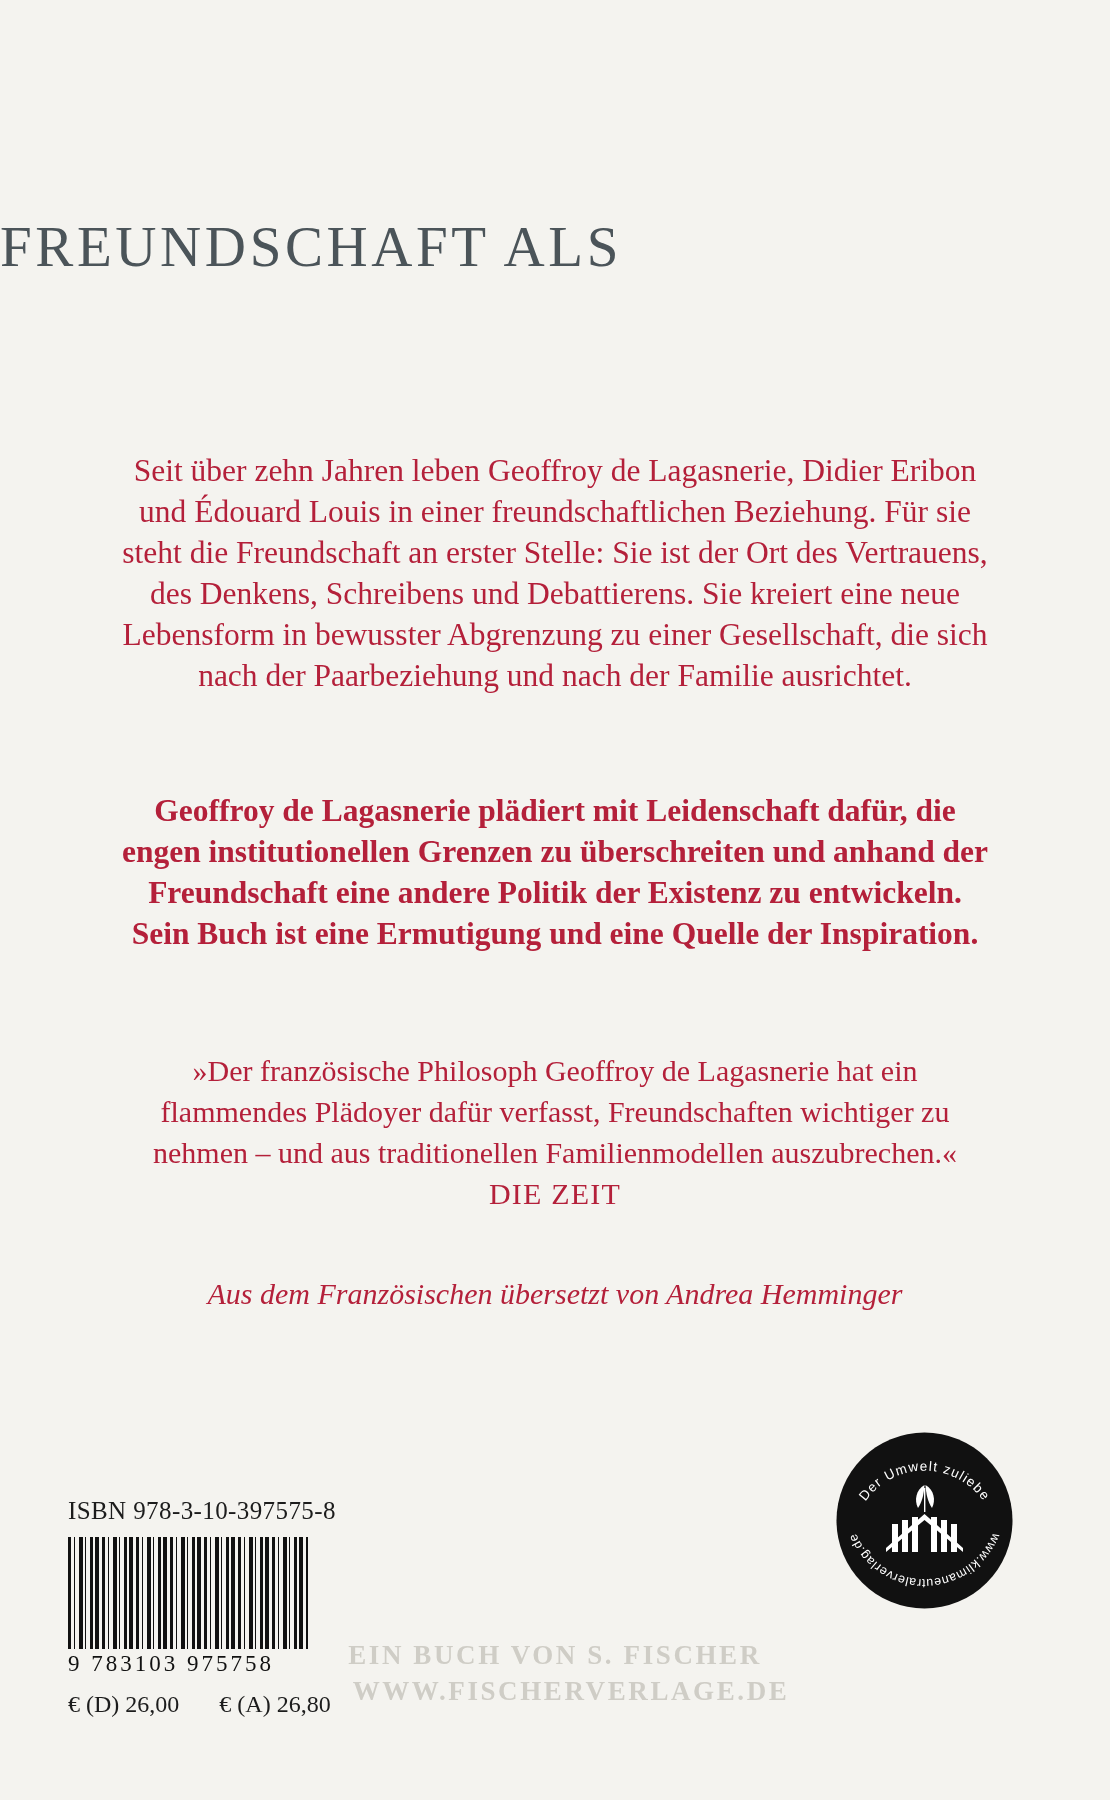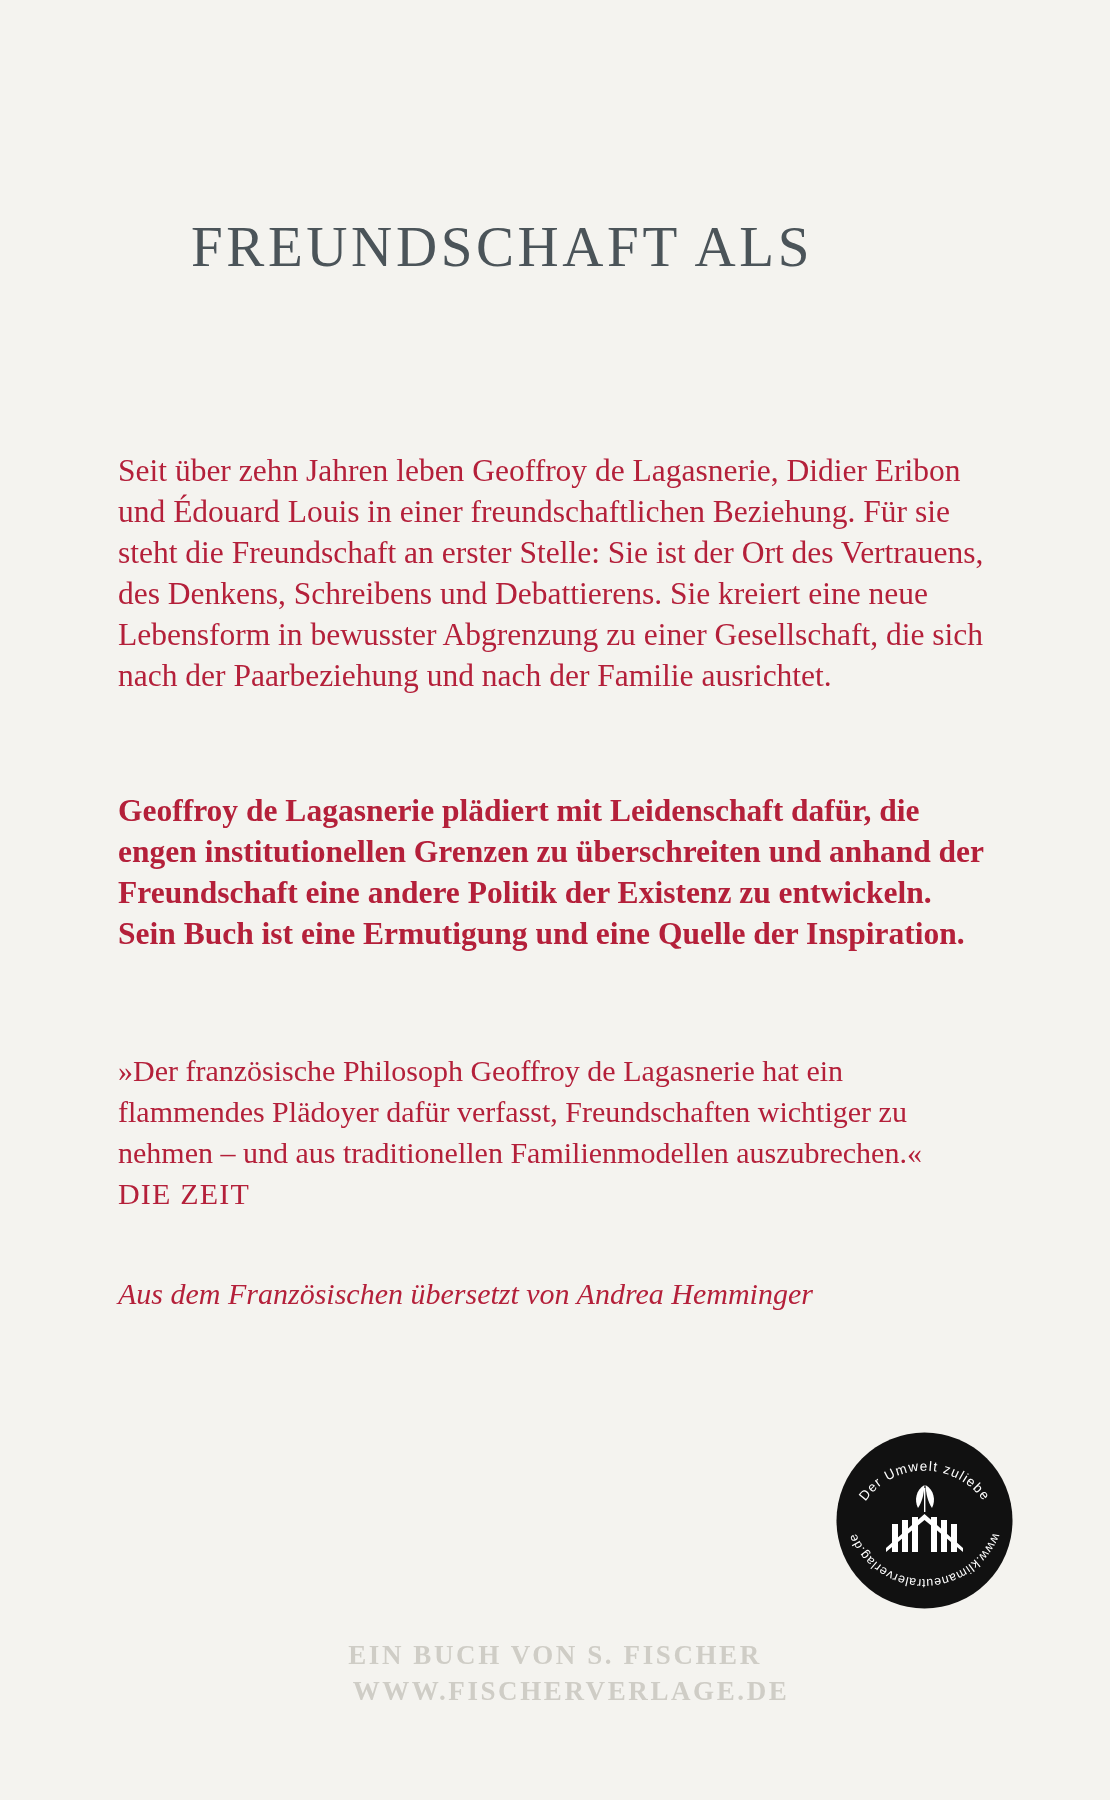--- a/index.html
+++ b/index.html
@@ -19,38 +19,37 @@
     inset: 0;
     background: #f4f3ef;
   }
 
   
   .title-block {
     position: absolute;
     top: 215px;
     left: 0;
     width: 1004px;
-    text-align: center;
   }
   .title-line {
     font-family: "Liberation Serif", serif;
     font-size: 57px;
     line-height: 63px;
     letter-spacing: 3.6px;
     color: #4b5459;
     font-weight: 400;
     white-space: nowrap;
   }
 
   
   .copy {
     position: absolute;
     left: 118px;
     width: 874px;
-    text-align: left;
+    text-align: center;
     color: #b4203a;
     font-family: "Liberation Serif", serif;
   }
   .para {
     font-size: 31.5px;
     line-height: 41px;
     color: #b4203a;
     margin: 0;
   }
   #blurb-1 { top: 450px; }
@@ -169,20 +168,31 @@
 
   <div class="copy" id="translator">
     <span>Aus dem Französischen übersetzt von Andrea Hemminger</span>
   </div>
 
   <div class="copy" id="quote">
     <span>»Der französische Philosoph Geoffroy de Lagasnerie hat ein flammendes Plädoyer dafür verfasst, Freundschaften wichtiger zu nehmen – und aus traditionellen Familienmodellen auszubrechen.«</span>
     <span class="source">DIE ZEIT</span>
   </div>
 
+  <div class="isbn-block">
+    <div class="isbn-text">ISBN 978-3-10-397575-8</div>
+    <div class="barcode-box">
+      <div class="bars"></div>
+    </div>
+    <div class="barcode-digits">9 783103 975758</div>
+    <div class="price-row">
+      <span class="p1">€ (D) 26,00</span>
+      <span class="p2">€ (A) 26,80</span>
+    </div>
+  </div>
 
   <div class="seal">
     <svg width="185" height="185" viewBox="0 0 185 185" aria-hidden="true">
       <defs>
         <path id="arcTop" d="M 22,100 A 72,72 0 0 1 163,100" fill="none"></path>
         <path id="arcBottom" d="M 165,92 A 74,74 0 0 1 20,92" fill="none"></path>
       </defs>
       <circle cx="92.5" cy="92.5" r="88" fill="#111111"></circle>
       <text font-family="Liberation Sans, sans-serif" font-size="13.5" fill="#ffffff" letter-spacing="1.2">
         <textPath href="#arcTop" startOffset="50%" text-anchor="middle">Der Umwelt zuliebe</textPath>

